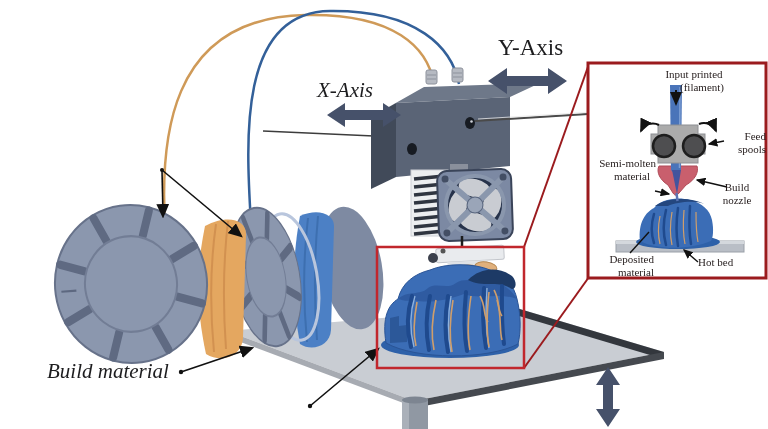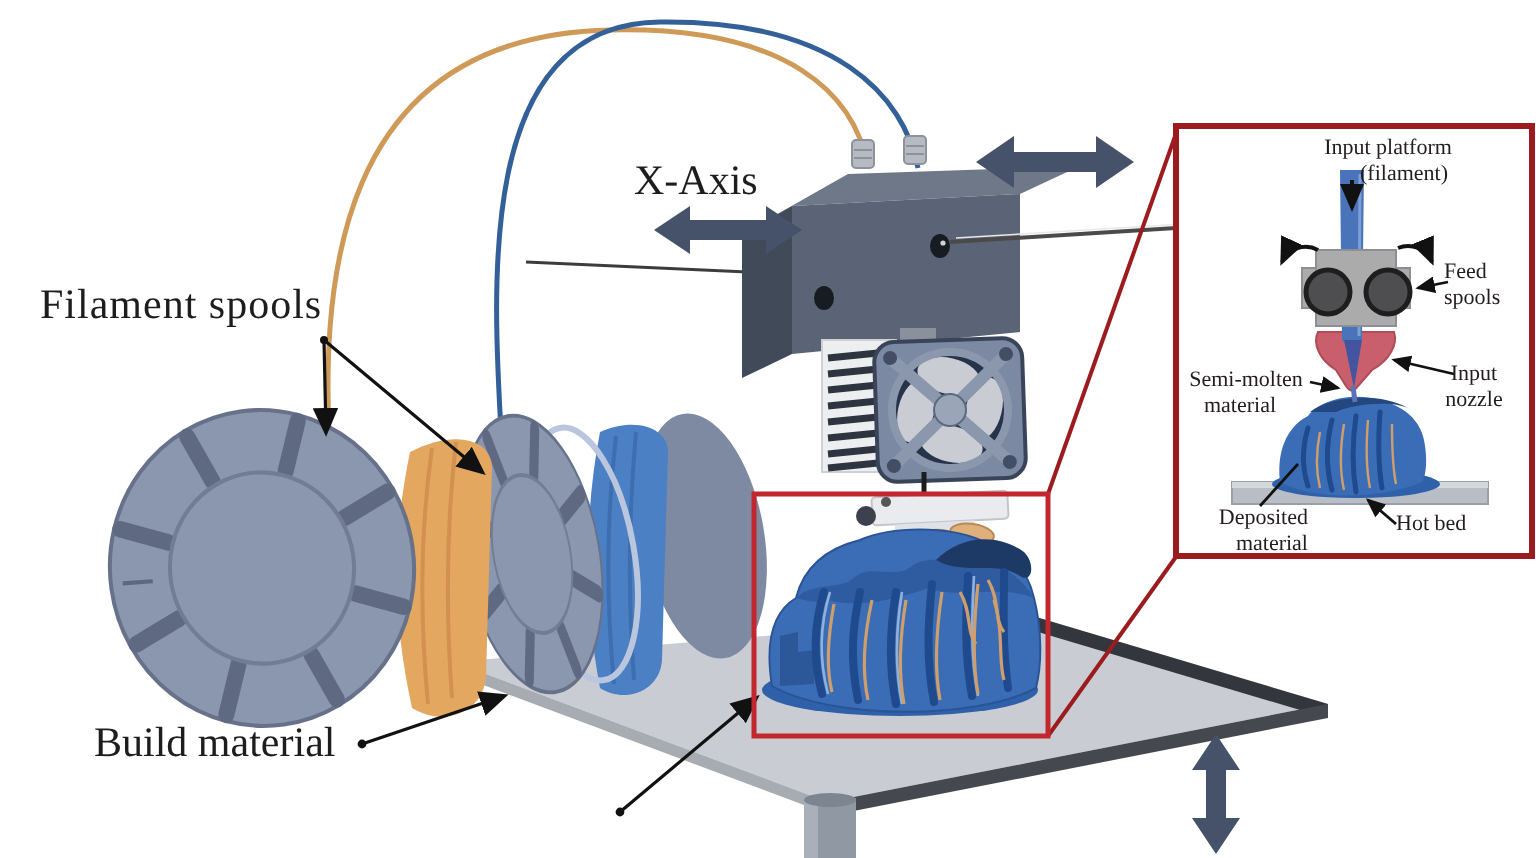--- a/index.html
+++ b/index.html
@@ -6,21 +6,21 @@
     --inset-border-red:#9b1b1e; --callout-red:#c1272d; --axis-arrow-slate:#46516a;
     --label-text:#1d1d1f; --inset-text:#241c1c; --filament-orange:#e4a760;
     --filament-blue:#4c80c5; --spool-slate:#8b97ae; --platform-gray:#c9cdd3;
     --part-blue:#3b6db6; --nozzle-red:#c95f6d; --cable-orange:#cf9a58; --cable-blue:#336099;
   }
   html,body{margin:0;padding:0;background:#fff;}
   #stage{position:relative;width:768px;height:429px;background:#fff;overflow:hidden;
          font-family:"Liberation Serif",serif;}
   #scene{position:absolute;left:0;top:0;}
   .lbl{position:absolute;color:var(--label-text);white-space:nowrap;line-height:1;}
-  .lbl-lg{font-size:21px;}
+  .lbl-lg{font-size:21px;font-style:italic;}
   .lbl-ax{font-size:23px;}
   .ins{position:absolute;color:var(--inset-text);font-size:11px;line-height:1.18;}
   .ins span{display:block;}
 </style>
 </head>
 <body>
 
 <div id="stage">
 
 <svg id="scene" width="768" height="429" viewBox="0 0 768 429">
@@ -256,38 +256,38 @@
     <g stroke="#111" stroke-width="1.4" fill="none">
       <line x1="724" y1="141" x2="709" y2="144" marker-end="url(#ahs)"></line>
       <line x1="655" y1="191" x2="669" y2="194" marker-end="url(#ahs)"></line>
       <line x1="727" y1="187" x2="697" y2="180" marker-end="url(#ahs)"></line>
       <line x1="630" y1="253" x2="649" y2="232"></line>
       <line x1="698" y1="262" x2="684" y2="250" marker-end="url(#ahs)"></line>
     </g>
   </g>
 </svg>
 
-<div class="lbl lbl-lg" style="left:20px;top:142px;letter-spacing:.5px">Filament spools</div>
 <div class="lbl lbl-lg" style="left:317px;top:80px">X-Axis</div>
+<div class="lbl lbl-ax" style="left:498px;top:36px">Y-Axis</div>
 <div class="lbl lbl-lg" style="left:47px;top:361px">Build material</div>
 
 <div class="ins" style="left:638px;top:68px;width:112px;text-align:center">
-  <span>Input platform</span>
+  <span>Input printed</span>
   <span style="padding-left:16px">(filament)</span>
 </div>
-<div class="ins" style="left:722px;top:130px;width:44px;text-align:left">
+<div class="ins" style="left:722px;top:130px;width:44px;text-align:right">
   <span>Feed</span>
   <span>spools</span>
 </div>
-<div class="ins" style="left:590px;top:184px;width:66px;text-align:center">
+<div class="ins" style="left:590px;top:157px;width:66px;text-align:right">
   <span>Semi-molten</span>
   <span style="padding-right:6px">material</span>
 </div>
 <div class="ins" style="left:712px;top:181px;width:50px;text-align:center">
-  <span>Input</span>
+  <span>Build</span>
   <span>nozzle</span>
 </div>
 <div class="ins" style="left:592px;top:253px;width:62px;text-align:right">
   <span>Deposited</span>
   <span>material</span>
 </div>
 <div class="ins" style="left:698px;top:256px;width:50px">Hot bed</div>
 
 </div>
 

